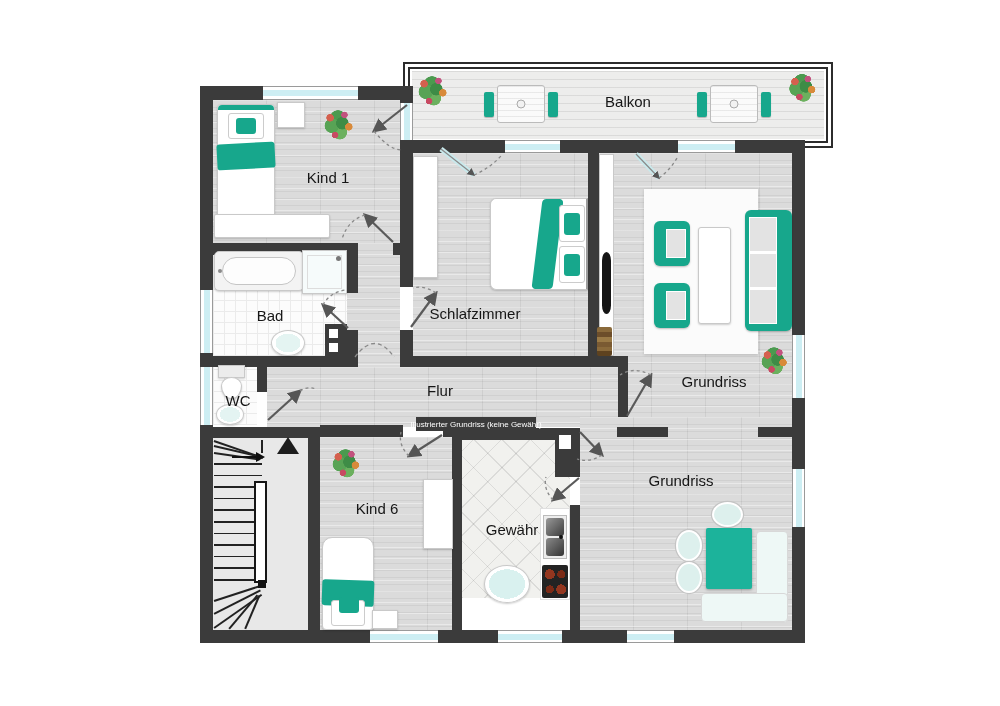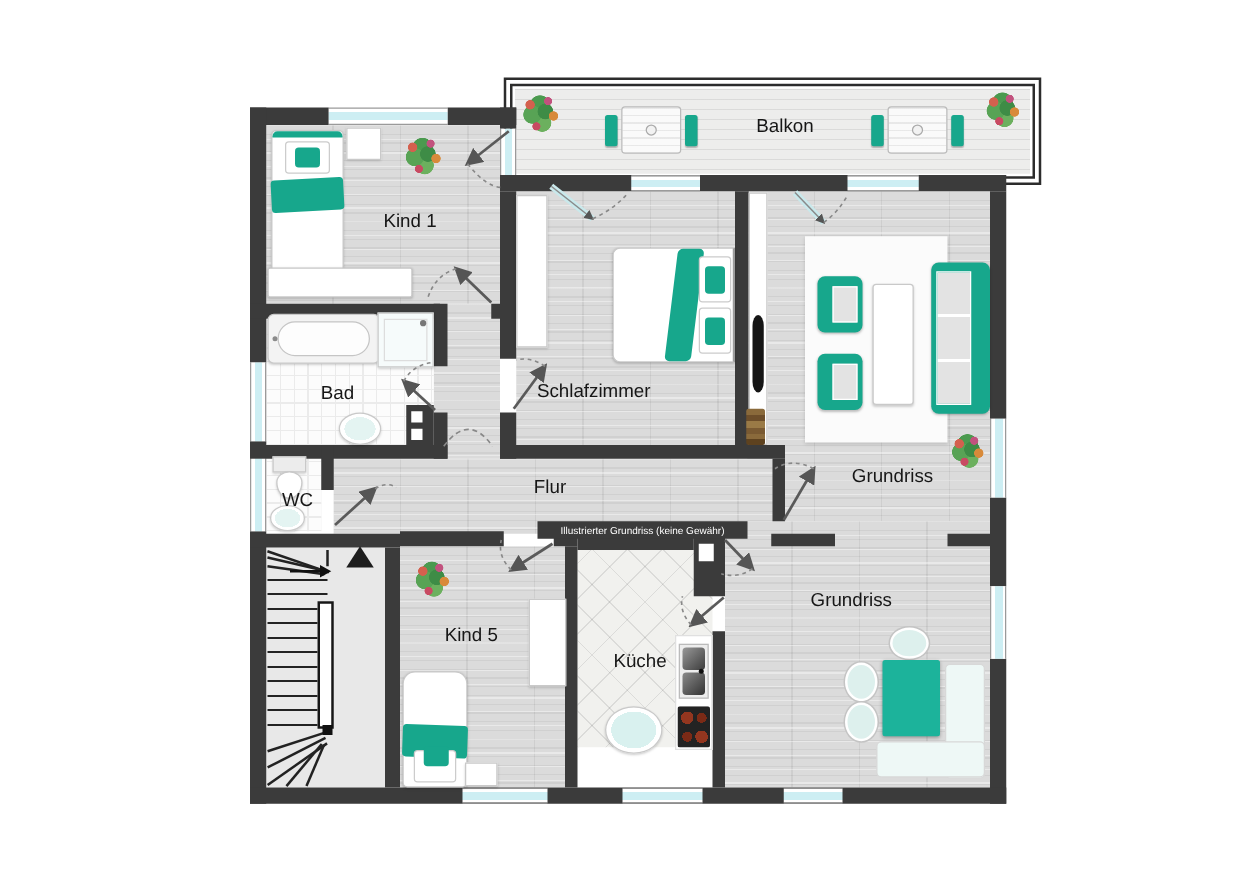--- a/index.html
+++ b/index.html
@@ -286,22 +286,22 @@
   </svg>
 
   <div class="lblwrap abs">
     <div class="lbl" style="left:628px;top:101px">Balkon</div>
     <div class="lbl" style="left:328px;top:177px">Kind 1</div>
     <div class="lbl" style="left:475px;top:313px">Schlafzimmer</div>
     <div class="lbl" style="left:714px;top:381px">Grundriss</div>
     <div class="lbl" style="left:270px;top:315px">Bad</div>
     <div class="lbl" style="left:238px;top:400px">WC</div>
     <div class="lbl" style="left:440px;top:390px">Flur</div>
-    <div class="lbl" style="left:377px;top:508px">Kind 5</div>
-    <div class="lbl" style="left:512px;top:529px">Küche</div>
+    <div class="lbl" style="left:377px;top:508px">Kind 6</div>
+    <div class="lbl" style="left:512px;top:529px">Gewähr</div>
     <div class="lbl" style="left:681px;top:480px">Grundriss</div>
   </div>
 
-  <div class="wm" style="left:430px;top:417px;width:168px;height:14px">
+  <div class="wm" style="left:416px;top:417px;width:120px;height:14px">
     <span>Illustrierter Grundriss (keine Gewähr)</span>
   </div>
 
 </div>
 
 </body></html>

